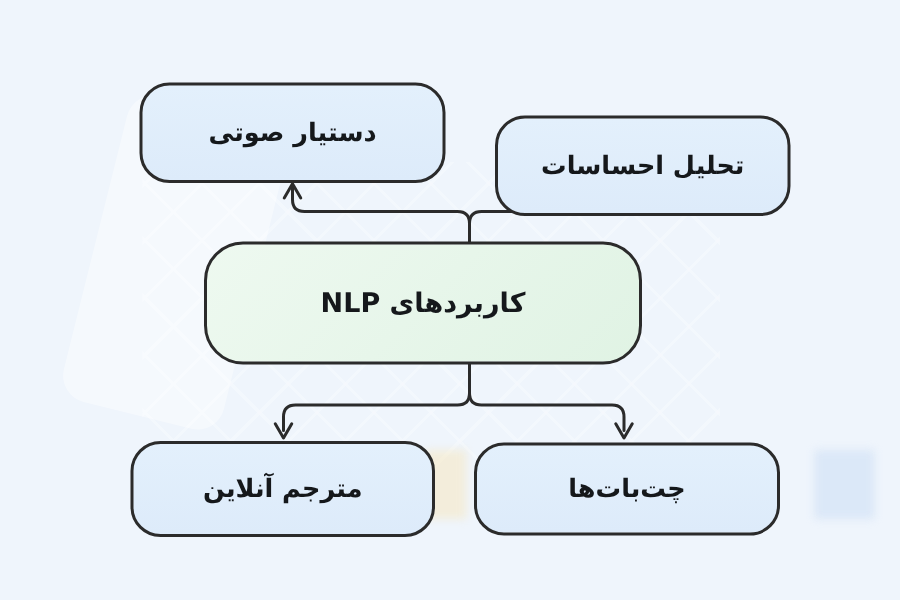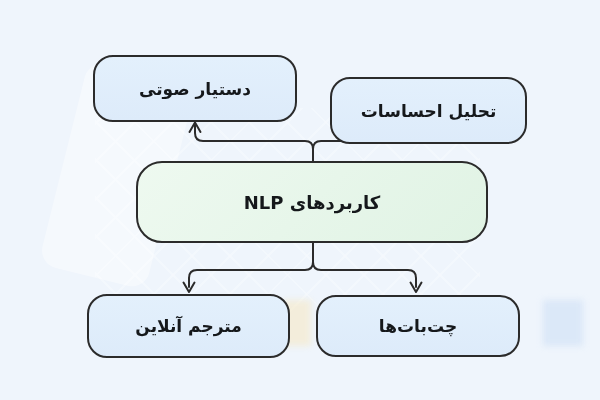--- a/index.html
+++ b/index.html
@@ -82,21 +82,21 @@
     border-radius: 20px;
   }
   .node.green {
     background: linear-gradient(135deg, #eef9f0 0%, #e0f3e4 100%);
     border-radius: 26px;
   }
   .node.green .label { font-size: 18px; }
 
   #node-voice-assistant    { left: 93px;  top: 55px;  width: 204px; height: 67px; }
   #node-sentiment-analysis { left: 330px; top: 55px;  width: 197px; height: 67px; margin-top: 22px; }
-  #node-center             { left: 136px; top: 161px; width: 352px; height: 82px; }
+  #node-center             { left: 136px; top: 161px; width: 292px; height: 82px; }
   #node-online-translator  { left: 87px;  top: 294px; width: 203px; height: 64px; }
   #node-chatbots           { left: 316px; top: 295px; width: 204px; height: 62px; }
 </style>
 </head>
 <body>
 
 <div class="stage">
 
   <div class="wm-band"></div>
   <div class="wm-grid"></div>

